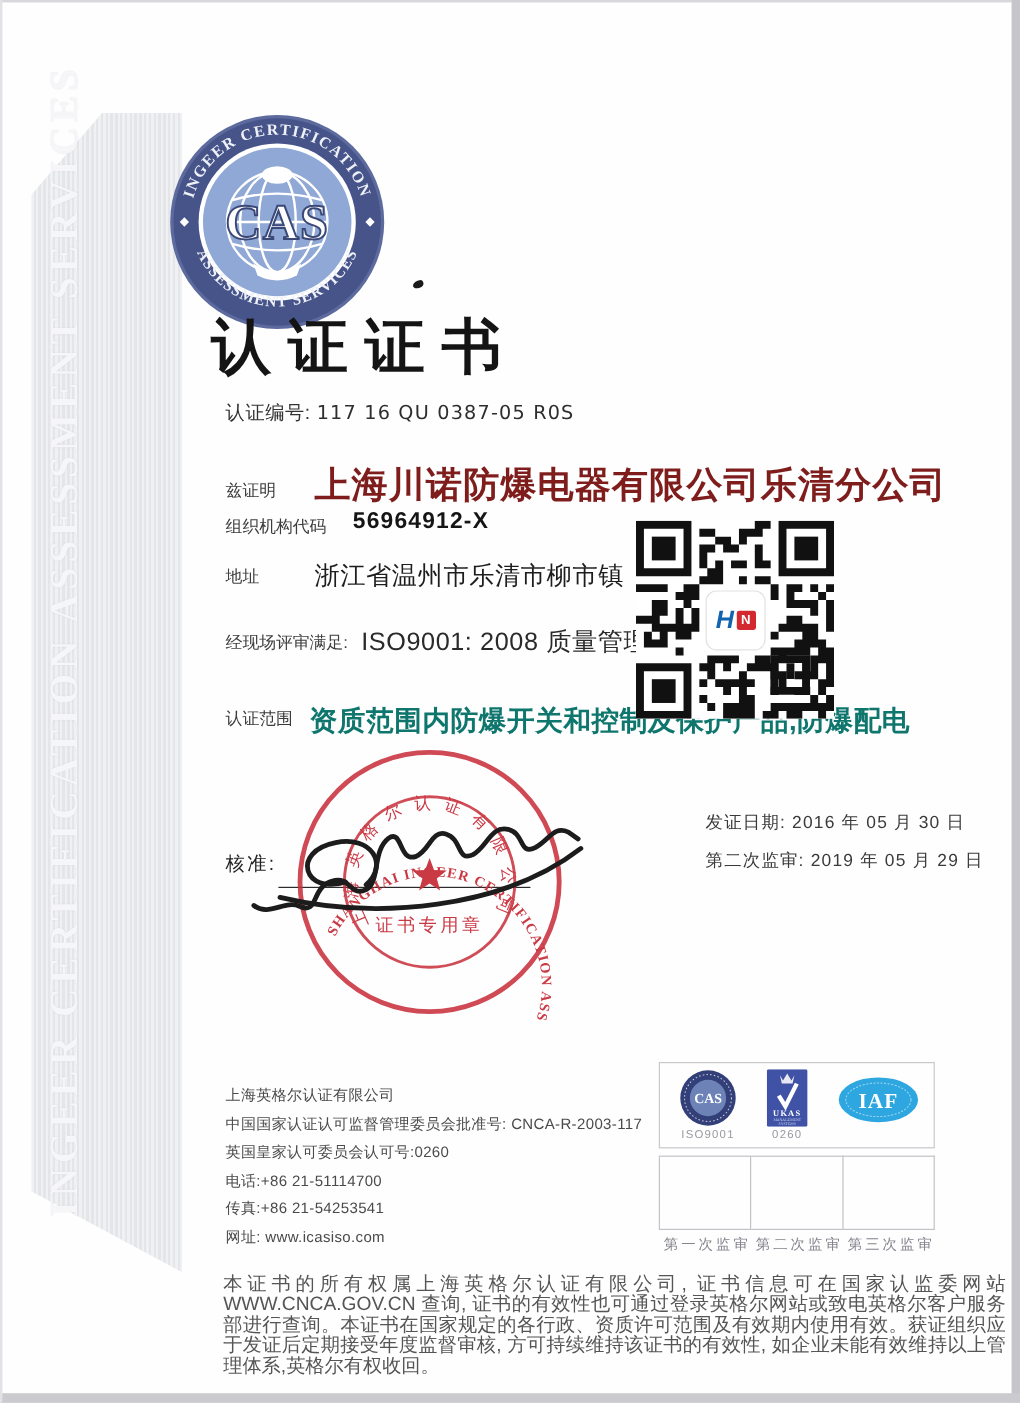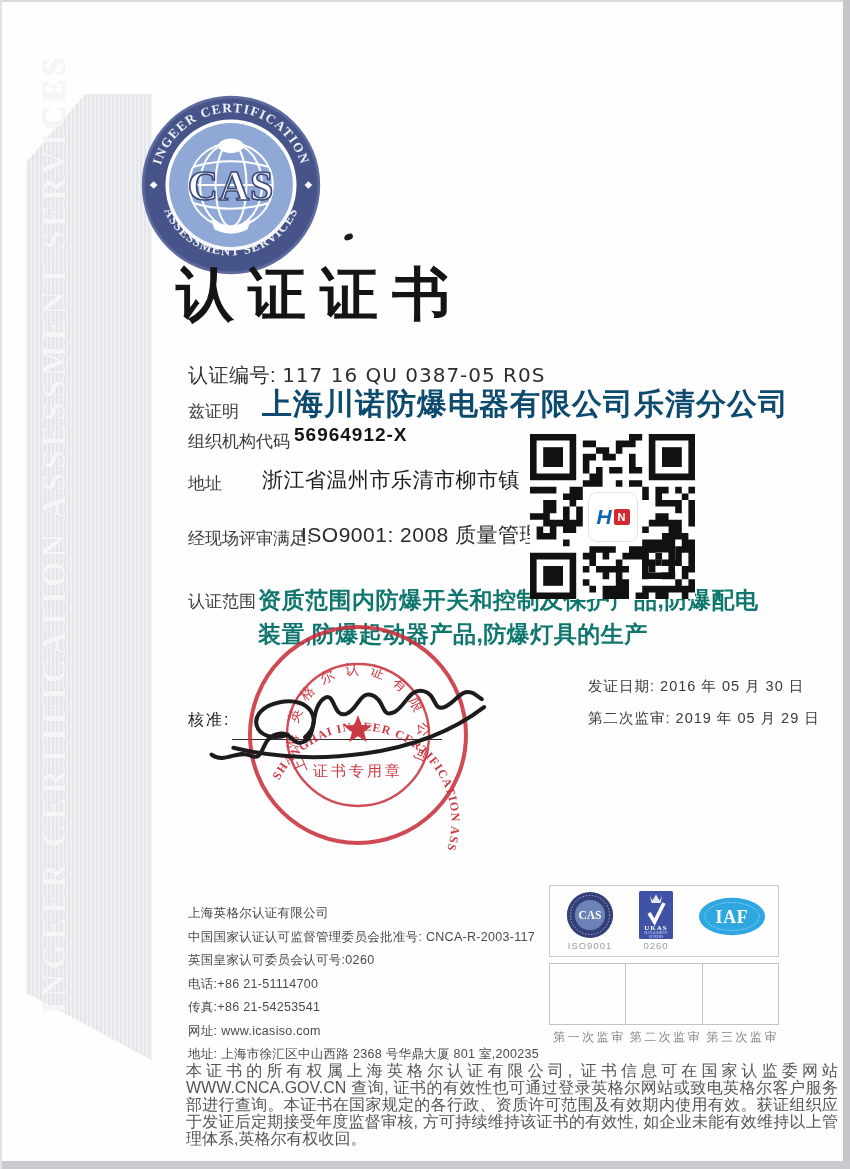--- a/index.html
+++ b/index.html
@@ -12,26 +12,26 @@
   .edge-bottom{left:0;bottom:0;width:850px;height:8px;background:#cbcbcf;}
   .edge-left{left:0;top:0;width:2px;height:1169px;background:#e2e2e6;}
   
   .strip{left:26px;top:94px;width:126px;height:980px;background:#e8e9ec;
          background-image:repeating-linear-gradient(90deg,rgba(255,255,255,.35) 0 2px,rgba(0,0,0,.015) 2px 4px);
          clip-path:polygon(47% 0,100% 0,100% 98.6%,0 91.7%,0 7%);}
   .strip-text{left:36px;top:1014px;width:900px;transform:rotate(-90deg);transform-origin:0 0;
          font-family:"Liberation Serif", serif;font-size:33px;font-weight:bold;letter-spacing:4px;
          color:#f6f6f9;text-shadow:0 0 1px rgba(160,165,180,.35);white-space:nowrap;}
   
-  .title{left:176px;top:256px;font-size:58px;font-weight:700;letter-spacing:14px;color:#141414;
+  .title{left:176px;top:256px;font-size:50px;font-weight:700;letter-spacing:14px;color:#141414;
          font-family:"Liberation Sans", sans-serif;}
-  .row-label{font-size:17px;color:#3c3c3c;}
-  .certno{left:188px;top:362px;font-size:20px;color:#333;letter-spacing:.5px;}
+  .row-label{font-size:14px;color:#3c3c3c;}
+  .certno{left:188px;top:334px;font-size:16px;color:#333;letter-spacing:.5px;}
   .certno b{font-weight:400;letter-spacing:1px;color:#2e2e2e;font-family:"DejaVu Sans", sans-serif;}
-  .company{left:262px;top:384px;font-size:30px;font-weight:600;color:#0c4a6e;letter-spacing:1px;}
+  .company{left:262px;top:384px;font-size:30px;font-weight:600;color:#7f1d1d;letter-spacing:1px;}
   .orgcode{left:262px;top:424px;font-size:19px;font-weight:700;color:#151515;letter-spacing:1px;margin-left:32px;}
   .addr{left:262px;top:466px;font-size:21px;color:#1d1d1d;letter-spacing:.5px;}
   .stdval{left:301px;top:521px;font-size:21px;color:#2a2a2a;letter-spacing:.5px;}
   .scope{left:258px;top:583px;width:540px;font-size:23px;font-weight:700;color:#0f766e;line-height:34px;letter-spacing:.5px;}
   
   .qr{left:530px;top:434px;width:165px;height:165px;background:#fff;z-index:6;}
   .qr-logo{position:absolute;left:58px;top:58px;width:48px;height:48px;background:#fff;border:1px solid #e2e2e2;
            border-radius:9px;box-shadow:0 0 0 2px #fff;display:flex;align-items:center;justify-content:center;gap:2px;}
   .qr-h{font-size:21px;font-weight:700;color:#1064b0;font-style:italic;}
   .qr-n{width:16px;height:16px;background:#d3282e;color:#fff;font-size:11px;font-weight:700;
@@ -120,21 +120,20 @@
 
   <div class="abs row-label" style="left:188px;top:472px;">地址</div>
   <div class="abs addr">浙江省温州市乐清市柳市镇</div>
 
   <div class="abs row-label" style="left:188px;top:527px;">经现场评审满足:</div>
   <div class="abs stdval">ISO9001: 2008 质量管理</div>
 
   <div class="abs row-label" style="left:188px;top:590px;">认证范围</div>
   <div class="abs scope">
     <div>资质范围内防爆开关和控制及保护产品,防爆配电</div>
-    <div>装置,防爆起动器产品,防爆灯具的生产</div>
   </div>
 
   <div class="abs qr">
     <svg viewBox="0 0 165 165" width="165" height="165">
       <path class="modules" d="M99,0h6.6v6.6h-6.6zM105.6,0h6.6v6.6h-6.6zM52.8,6.6h6.6v6.6h-6.6zM59.4,6.6h6.6v6.6h-6.6zM85.8,6.6h6.6v6.6h-6.6zM92.39999999999999,6.6h6.6v6.6h-6.6zM99,6.6h6.6v6.6h-6.6zM66,13.2h6.6v6.6h-6.6zM72.6,13.2h6.6v6.6h-6.6zM85.8,13.2h6.6v6.6h-6.6zM52.8,19.799999999999997h6.6v6.6h-6.6zM59.4,19.799999999999997h6.6v6.6h-6.6zM72.6,19.799999999999997h6.6v6.6h-6.6zM79.19999999999999,19.799999999999997h6.6v6.6h-6.6zM99,19.799999999999997h6.6v6.6h-6.6zM52.8,26.4h6.6v6.6h-6.6zM99,26.4h6.6v6.6h-6.6zM52.8,33h6.6v6.6h-6.6zM66,33h6.6v6.6h-6.6zM79.19999999999999,33h6.6v6.6h-6.6zM85.8,33h6.6v6.6h-6.6zM99,33h6.6v6.6h-6.6zM105.6,33h6.6v6.6h-6.6zM59.4,39.599999999999994h6.6v6.6h-6.6zM66,39.599999999999994h6.6v6.6h-6.6zM52.8,46.199999999999996h6.6v6.6h-6.6zM59.4,46.199999999999996h6.6v6.6h-6.6zM66,46.199999999999996h6.6v6.6h-6.6zM85.8,46.199999999999996h6.6v6.6h-6.6zM99,46.199999999999996h6.6v6.6h-6.6zM105.6,46.199999999999996h6.6v6.6h-6.6zM0,52.8h6.6v6.6h-6.6zM6.6,52.8h6.6v6.6h-6.6zM13.2,52.8h6.6v6.6h-6.6zM19.799999999999997,52.8h6.6v6.6h-6.6zM39.599999999999994,52.8h6.6v6.6h-6.6zM46.199999999999996,52.8h6.6v6.6h-6.6zM112.19999999999999,52.8h6.6v6.6h-6.6zM125.39999999999999,52.8h6.6v6.6h-6.6zM132,52.8h6.6v6.6h-6.6zM145.2,52.8h6.6v6.6h-6.6zM158.39999999999998,52.8h6.6v6.6h-6.6zM33,59.4h6.6v6.6h-6.6zM39.599999999999994,59.4h6.6v6.6h-6.6zM46.199999999999996,59.4h6.6v6.6h-6.6zM112.19999999999999,59.4h6.6v6.6h-6.6zM125.39999999999999,59.4h6.6v6.6h-6.6zM151.79999999999998,59.4h6.6v6.6h-6.6zM13.2,66h6.6v6.6h-6.6zM19.799999999999997,66h6.6v6.6h-6.6zM39.599999999999994,66h6.6v6.6h-6.6zM125.39999999999999,66h6.6v6.6h-6.6zM132,66h6.6v6.6h-6.6zM138.6,66h6.6v6.6h-6.6zM145.2,66h6.6v6.6h-6.6zM158.39999999999998,66h6.6v6.6h-6.6zM13.2,72.6h6.6v6.6h-6.6zM19.799999999999997,72.6h6.6v6.6h-6.6zM33,72.6h6.6v6.6h-6.6zM46.199999999999996,72.6h6.6v6.6h-6.6zM145.2,72.6h6.6v6.6h-6.6zM158.39999999999998,72.6h6.6v6.6h-6.6zM0,79.19999999999999h6.6v6.6h-6.6zM6.6,79.19999999999999h6.6v6.6h-6.6zM13.2,79.19999999999999h6.6v6.6h-6.6zM33,79.19999999999999h6.6v6.6h-6.6zM46.199999999999996,79.19999999999999h6.6v6.6h-6.6zM125.39999999999999,79.19999999999999h6.6v6.6h-6.6zM132,79.19999999999999h6.6v6.6h-6.6zM158.39999999999998,79.19999999999999h6.6v6.6h-6.6zM13.2,85.8h6.6v6.6h-6.6zM19.799999999999997,85.8h6.6v6.6h-6.6zM26.4,85.8h6.6v6.6h-6.6zM33,85.8h6.6v6.6h-6.6zM39.599999999999994,85.8h6.6v6.6h-6.6zM46.199999999999996,85.8h6.6v6.6h-6.6zM118.8,85.8h6.6v6.6h-6.6zM125.39999999999999,85.8h6.6v6.6h-6.6zM132,85.8h6.6v6.6h-6.6zM138.6,85.8h6.6v6.6h-6.6zM145.2,85.8h6.6v6.6h-6.6zM158.39999999999998,85.8h6.6v6.6h-6.6zM6.6,92.39999999999999h6.6v6.6h-6.6zM19.799999999999997,92.39999999999999h6.6v6.6h-6.6zM33,92.39999999999999h6.6v6.6h-6.6zM39.599999999999994,92.39999999999999h6.6v6.6h-6.6zM112.19999999999999,92.39999999999999h6.6v6.6h-6.6zM138.6,92.39999999999999h6.6v6.6h-6.6zM145.2,92.39999999999999h6.6v6.6h-6.6zM6.6,99h6.6v6.6h-6.6zM13.2,99h6.6v6.6h-6.6zM19.799999999999997,99h6.6v6.6h-6.6zM132,99h6.6v6.6h-6.6zM138.6,99h6.6v6.6h-6.6zM145.2,99h6.6v6.6h-6.6zM151.79999999999998,99h6.6v6.6h-6.6zM33,105.6h6.6v6.6h-6.6zM112.19999999999999,105.6h6.6v6.6h-6.6zM118.8,105.6h6.6v6.6h-6.6zM125.39999999999999,105.6h6.6v6.6h-6.6zM132,105.6h6.6v6.6h-6.6zM138.6,105.6h6.6v6.6h-6.6zM151.79999999999998,105.6h6.6v6.6h-6.6zM158.39999999999998,105.6h6.6v6.6h-6.6zM59.4,112.19999999999999h6.6v6.6h-6.6zM66,112.19999999999999h6.6v6.6h-6.6zM72.6,112.19999999999999h6.6v6.6h-6.6zM79.19999999999999,112.19999999999999h6.6v6.6h-6.6zM99,112.19999999999999h6.6v6.6h-6.6zM105.6,112.19999999999999h6.6v6.6h-6.6zM118.8,112.19999999999999h6.6v6.6h-6.6zM145.2,112.19999999999999h6.6v6.6h-6.6zM151.79999999999998,112.19999999999999h6.6v6.6h-6.6zM158.39999999999998,112.19999999999999h6.6v6.6h-6.6zM52.8,118.8h6.6v6.6h-6.6zM59.4,118.8h6.6v6.6h-6.6zM72.6,118.8h6.6v6.6h-6.6zM92.39999999999999,118.8h6.6v6.6h-6.6zM99,118.8h6.6v6.6h-6.6zM105.6,118.8h6.6v6.6h-6.6zM112.19999999999999,118.8h6.6v6.6h-6.6zM125.39999999999999,118.8h6.6v6.6h-6.6zM145.2,118.8h6.6v6.6h-6.6zM158.39999999999998,118.8h6.6v6.6h-6.6zM59.4,125.39999999999999h6.6v6.6h-6.6zM85.8,125.39999999999999h6.6v6.6h-6.6zM112.19999999999999,125.39999999999999h6.6v6.6h-6.6zM118.8,125.39999999999999h6.6v6.6h-6.6zM132,125.39999999999999h6.6v6.6h-6.6zM138.6,125.39999999999999h6.6v6.6h-6.6zM145.2,125.39999999999999h6.6v6.6h-6.6zM158.39999999999998,125.39999999999999h6.6v6.6h-6.6zM52.8,132h6.6v6.6h-6.6zM66,132h6.6v6.6h-6.6zM72.6,132h6.6v6.6h-6.6zM79.19999999999999,132h6.6v6.6h-6.6zM85.8,132h6.6v6.6h-6.6zM92.39999999999999,132h6.6v6.6h-6.6zM118.8,132h6.6v6.6h-6.6zM151.79999999999998,132h6.6v6.6h-6.6zM158.39999999999998,132h6.6v6.6h-6.6zM72.6,138.6h6.6v6.6h-6.6zM85.8,138.6h6.6v6.6h-6.6zM112.19999999999999,138.6h6.6v6.6h-6.6zM132,138.6h6.6v6.6h-6.6zM138.6,138.6h6.6v6.6h-6.6zM151.79999999999998,138.6h6.6v6.6h-6.6zM52.8,145.2h6.6v6.6h-6.6zM85.8,145.2h6.6v6.6h-6.6zM92.39999999999999,145.2h6.6v6.6h-6.6zM145.2,145.2h6.6v6.6h-6.6zM158.39999999999998,145.2h6.6v6.6h-6.6zM59.4,151.79999999999998h6.6v6.6h-6.6zM72.6,151.79999999999998h6.6v6.6h-6.6zM79.19999999999999,151.79999999999998h6.6v6.6h-6.6zM85.8,151.79999999999998h6.6v6.6h-6.6zM92.39999999999999,151.79999999999998h6.6v6.6h-6.6zM112.19999999999999,151.79999999999998h6.6v6.6h-6.6zM118.8,151.79999999999998h6.6v6.6h-6.6zM125.39999999999999,151.79999999999998h6.6v6.6h-6.6zM132,151.79999999999998h6.6v6.6h-6.6zM138.6,151.79999999999998h6.6v6.6h-6.6zM145.2,151.79999999999998h6.6v6.6h-6.6zM151.79999999999998,151.79999999999998h6.6v6.6h-6.6zM158.39999999999998,151.79999999999998h6.6v6.6h-6.6zM72.6,158.39999999999998h6.6v6.6h-6.6zM79.19999999999999,158.39999999999998h6.6v6.6h-6.6zM85.8,158.39999999999998h6.6v6.6h-6.6zM92.39999999999999,158.39999999999998h6.6v6.6h-6.6zM105.6,158.39999999999998h6.6v6.6h-6.6zM112.19999999999999,158.39999999999998h6.6v6.6h-6.6zM125.39999999999999,158.39999999999998h6.6v6.6h-6.6zM132,158.39999999999998h6.6v6.6h-6.6zM151.79999999999998,158.39999999999998h6.6v6.6h-6.6z" fill="#111"></path>
       <g fill="#111">
         <path d="M0,0h46.2v46.2h-46.2z M6.6,6.6v33h33v-33z" fill-rule="evenodd"></path>
         <rect x="13.2" y="13.2" width="19.8" height="19.8"></rect>
         <path d="M118.8,0h46.2v46.2h-46.2z M125.4,6.6v33h33v-33z" fill-rule="evenodd"></path>
         <rect x="132" y="13.2" width="19.8" height="19.8"></rect>
@@ -195,21 +194,20 @@
     </svg>
   </div>
 
   <div class="abs footer">
     <div>上海英格尔认证有限公司</div>
     <div>中国国家认证认可监督管理委员会批准号: CNCA-R-2003-117</div>
     <div>英国皇家认可委员会认可号:0260</div>
     <div>电话:+86 21-51114700</div>
     <div>传真:+86 21-54253541</div>
     <div>网址: www.icasiso.com</div>
-    <div>地址: 上海市徐汇区中山西路 2368 号华鼎大厦 801 室,200235</div>
   </div>
 
   <div class="abs marks-box">
     <div class="mark-col">
       <svg viewBox="0 0 54 54" width="48" height="48">
         <circle cx="27" cy="27" r="26" fill="#333f78"></circle>
         <circle cx="27" cy="27" r="22" fill="none" stroke="rgba(255,255,255,.7)" stroke-width="1" stroke-dasharray="1.5 2"></circle>
         <circle cx="27" cy="27" r="17" fill="#6d83b8"></circle>
         <text x="27" y="32" text-anchor="middle" font-size="13" font-weight="bold" fill="#fff">CAS</text>
       </svg>

